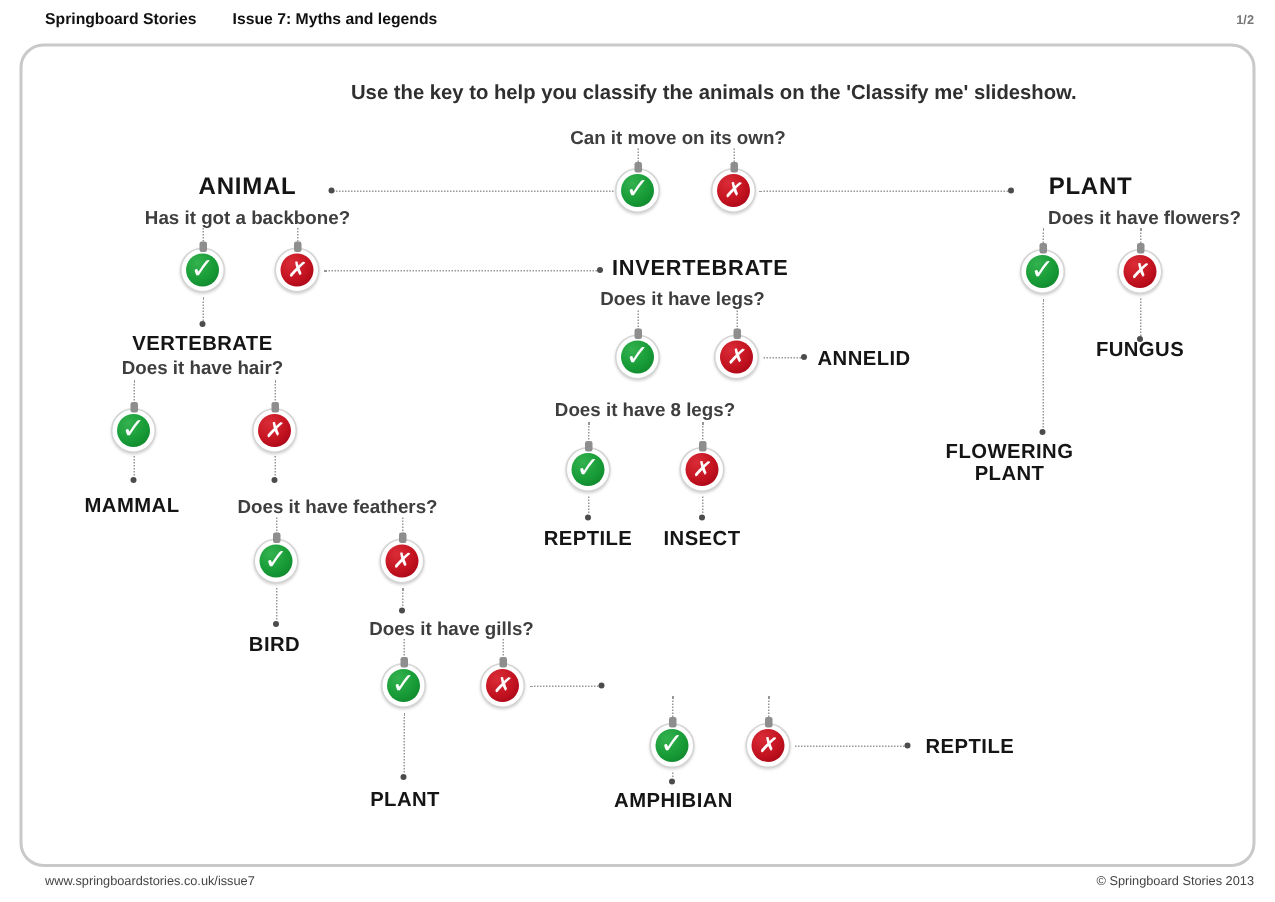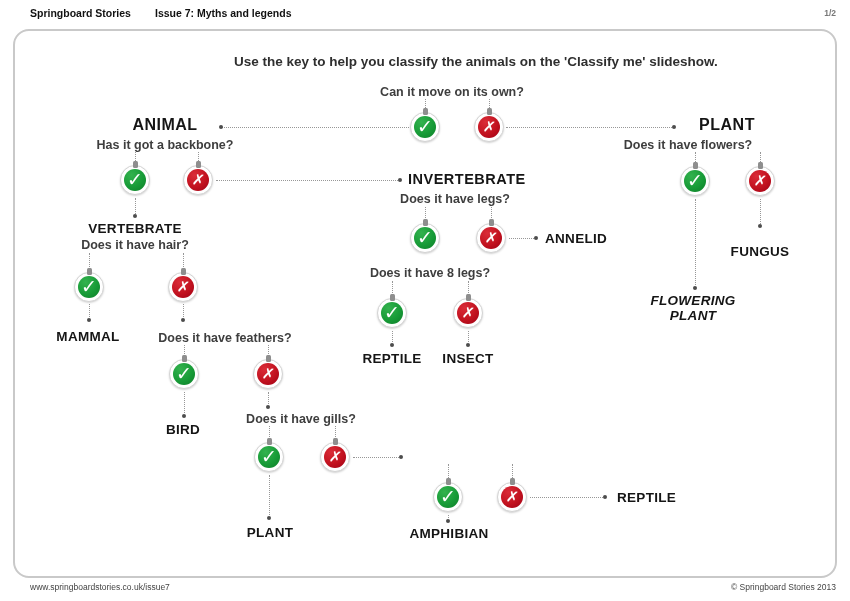--- a/index.html
+++ b/index.html
@@ -63,34 +63,34 @@
     <span class="pageno">1/2</span>
   </div>
 
   <div class="card">
     <p class="instruction">Use the key to help you classify the animals on the 'Classify me' slideshow.</p>
 
     <div class="tree">
 
       <span class="q" style="left:437px;top:54px;">Can it move on its own?</span>
       <span class="q" style="left:150px;top:107px;">Has it got a backbone?</span>
-      <span class="q" style="left:673px;top:107px;">Does it have flowers?</span>
+      <span class="q" style="left:748px;top:107px;">Does it have flowers?</span>
       <span class="q" style="left:440px;top:161px;">Does it have legs?</span>
       <span class="q" style="left:120px;top:207px;">Does it have hair?</span>
       <span class="q" style="left:415px;top:235px;">Does it have 8 legs?</span>
       <span class="q" style="left:210px;top:300px;">Does it have feathers?</span>
       <span class="q" style="left:286px;top:381px;">Does it have gills?</span>
 
       <span class="lbl big" style="left:150px;top:85px;">ANIMAL</span>
       <span class="lbl big" style="left:712px;top:85px;">PLANT</span>
       <span class="lbl" style="left:120px;top:190px;">VERTEBRATE</span>
       <span class="lbl leftA big" style="left:393px;top:140px;font-size:14.5px;">INVERTEBRATE</span>
       <span class="lbl leftA" style="left:530px;top:200px;">ANNELID</span>
-      <span class="lbl" style="left:745px;top:213px;">FUNGUS</span>
-      <span class="lbl twoline" style="left:678px;top:262px;font-style:italic;">FLOWERING PLANT</span>
+      <span class="lbl" style="left:745px;top:194px;">FUNGUS</span>
+      <span class="lbl twoline" style="left:658px;top:262px;">FLOWERING PLANT</span>
       <span class="lbl" style="left:73px;top:298px;">MAMMAL</span>
       <span class="lbl" style="left:377px;top:320px;">REPTILE</span>
       <span class="lbl" style="left:453px;top:320px;">INSECT</span>
       <span class="lbl" style="left:168px;top:391px;">BIRD</span>
       <span class="lbl" style="left:255px;top:494px;">PLANT</span>
       <span class="lbl" style="left:434px;top:495px;">AMPHIBIAN</span>
       <span class="lbl leftA" style="left:602px;top:459px;">REPTILE</span>
 
       <div class="vline" style="left:410px;top:68px;height:11px;"></div>
       <div class="vline" style="left:474px;top:68px;height:11px;"></div>

